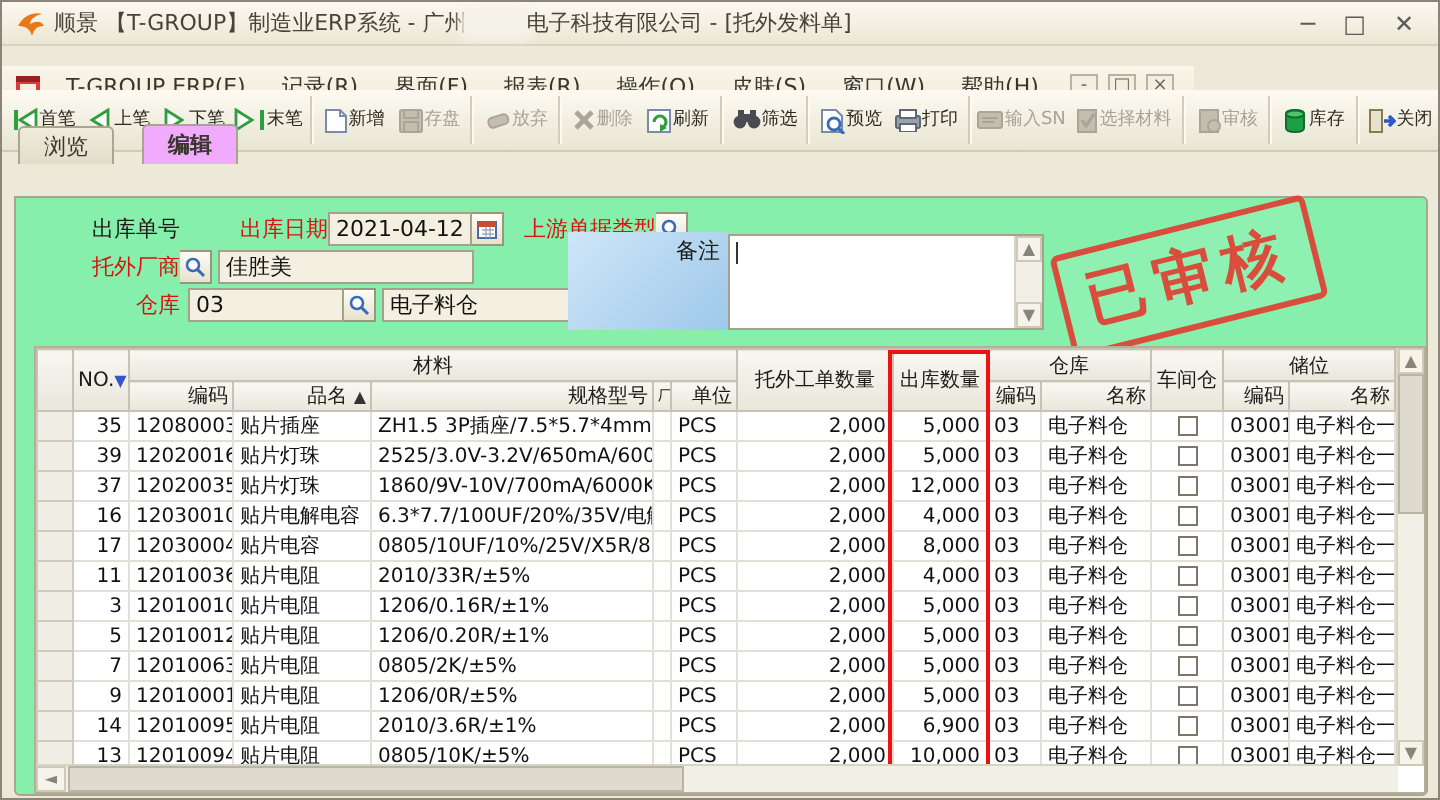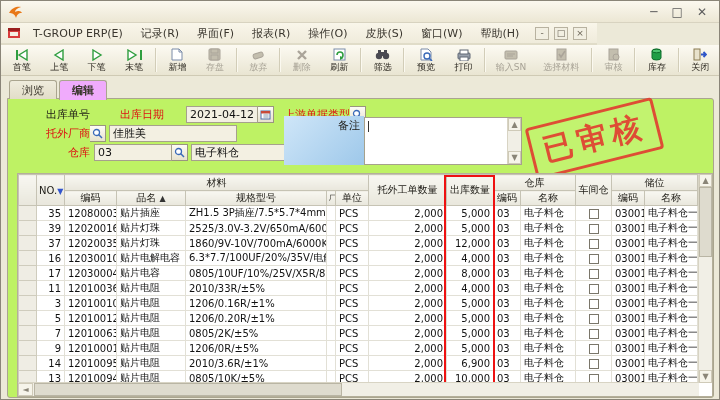--- a/index.html
+++ b/index.html
@@ -11,50 +11,50 @@
   .titlebar { position:absolute; left:0; top:0; width:720px; height:22px;
     background:linear-gradient(#fbf8ef,#ece7d4); border-bottom:1px solid #d8d3c0;
     display:flex; align-items:center; padding:0 6px; gap:4px; }
   .titlebar .t-text { font-size:11px; color:#4a4238; white-space:nowrap; }
   .blurred { display:inline-block; width:30px; height:11px; background:#f5f2ea;
     box-shadow:0 0 4px 3px #f5f2ea; vertical-align:middle; border-radius:2px; }
   .wctrl { margin-left:auto; display:flex; gap:14px; padding-right:8px; }
   .wctrl span { color:#5c5c5c; font-size:12px; line-height:20px; cursor:default; }
 
   
-  .menubar { position:absolute; left:0; top:22px; width:596px; height:22px;
+  .menubar { position:absolute; left:0; top:32px; width:596px; height:22px;
     background:linear-gradient(#f9f6ea,#efebdb); border-bottom:2px solid #e0dcc8;
     display:flex; align-items:center; padding:0 6px; }
   .menubar .mitem { padding:2px 9px; color:#3a362e; white-space:nowrap; }
   .mdi { margin-left:auto; display:flex; gap:5px; padding-right:4px; }
   .mdi span { width:14px; height:13px; border:1px solid #b8b2a0; background:#f2efe2;
     font-size:9px; line-height:11px; text-align:center; color:#6a6456; }
 
   
   .toolbar { position:absolute; left:0; top:44px; width:720px; height:31px;
     background:linear-gradient(#fcfaf2,#e9e5d2); border-bottom:1px solid #cfcab4;
     display:flex; align-items:stretch; padding:1px 2px; }
-  .tbtn { width:38px; display:flex; flex-direction:column; align-items:center;
+  .tbtn { width:38px; display:flex; flex-direction:row; align-items:center;
     justify-content:center; gap:0; border:1px solid transparent; border-radius:2px; }
   .tbtn .ticon { height:15px; display:flex; align-items:center; }
   .tbtn .tlabel { font-size:9px; color:#2e2a22; line-height:11px; white-space:nowrap; }
   .tbtn.disabled .tlabel { color:#a8a396; }
   .tbtn.disabled svg * { fill:#c3beae !important; stroke:#aaa499 !important; }
   .tbtn.wide { width:56px; } .tbtn.mid { width:46px; }
   .tsep { width:2px; margin:2px 2px; border-left:1px solid #d2cdb8; border-right:1px solid #fbf9f0; }
 
   
-  .tabs { position:absolute; left:8px; top:79px; height:19px; display:flex; gap:2px; z-index:3; }
+  .tabs { position:absolute; left:8px; top:62px; height:19px; display:flex; gap:14px; z-index:3;align-items:flex-end; }
   .tab { padding:2px 12px 1px; border:1px solid #aaa58f; border-bottom:none;
     border-radius:3px 3px 0 0; background:linear-gradient(#efecdd,#e2ddc8); color:#3a362c; }
   .tab.active { background:#f0abfc; font-weight:bold; position:relative; top:0px; height:20px; }
 
   
   .panel { position:absolute; left:6px; top:97px; width:707px; height:300px;
-    background:#bef264; border:1px solid #aaa58f; border-radius:0 3px 3px 3px; }
+    background:#86efac; border:1px solid #aaa58f; border-radius:0 3px 3px 3px; }
 
   .frow { position:absolute; height:17px; display:flex; align-items:center; }
   .flabel { text-align:right; white-space:nowrap; color:#1c1a14; }
   .flabel.red { color:#dd1111; }
   .field { height:17px; border:1px solid #a6a18c; background:#f3f0e2; color:#111;
     padding:1px 3px; line-height:14px; white-space:nowrap; overflow:hidden; font-size:11px; }
   .sbtn { width:16px; height:17px; border:1px solid #9a957f; border-left:none;
     background:linear-gradient(#fdfcf6,#e7e2cd); display:flex; align-items:center; justify-content:center; }
 
   .remark-blue { position:absolute; left:282px; top:114px; width:80px; height:49px;
@@ -73,21 +73,21 @@
     font-weight:bold; letter-spacing:5px; transform:rotate(-14deg); opacity:.9;
     white-space:nowrap; background:rgba(255,255,255,.08); }
 
   
   .gridwrap { position:absolute; left:9px; top:74px; width:696px; height:224px;
     background:#fff; border:1px solid #b4af9a; overflow:hidden; }
   table.grid { border-collapse:collapse; table-layout:fixed; width:680px; font-size:10px; }
   table.grid th { background:linear-gradient(#f8f7f1,#e9e7dc); border:1px solid #c6c3b4;
     font-weight:normal; color:#1d1b15; padding:0 2px; white-space:nowrap; overflow:hidden; }
   table.grid thead tr:first-child th { height:16px; }
-  table.grid thead tr:last-child th { height:15px; }
+  table.grid thead tr:last-child th { height:15px;text-align:right; }
   table.grid td { border:1px solid #e2e0d6; border-top:none; height:15px; padding:0 3px;
     white-space:nowrap; overflow:hidden; color:#111; background:#fff; }
   table.grid td.c-sel { background:#efede4; border-color:#cfccbd; }
   table.grid td.c-no, table.grid td.c-order_qty, table.grid td.c-out_qty { text-align:right; }
   table.grid td.c-cb { text-align:center; }
   .cb { display:inline-block; width:10px; height:10px; border:1px solid #7a766a; background:#fff; vertical-align:middle; }
   .sort-down { color:#3355cc; font-size:8px; } .sort-up { color:#333; font-size:8px; }
   .brand-h { font-size:7px; letter-spacing:-1px; }
 
   .redbox { position:absolute; left:426px; top:1px; width:51px; height:215px;
@@ -105,20 +105,21 @@
   .vs-thumb { width:13px; height:70px; background:#dedbce; border:1px solid #b9b5a4; }
   .vs-bottom { position:absolute; bottom:15px; }
 </style>
 </head>
 <body>
 
 <div class="titlebar">
   <svg width="16" height="16" viewBox="0 0 16 16">
     <path d="M2 9 C5 3 11 2 14 3 C10 4 8 6 8 8 C12 6 14 7 15 9 C11 9 10 11 9 14 C8 10 5 9 2 9 Z" fill="#e87818"></path>
   </svg>
+  <span class="t-text"><span>顺景 【T-GROUP】制造业ERP系统 - 广州</span><span class="blurred"></span><span>电子科技有限公司 - [托外发料单]</span></span>
   <div class="wctrl">
     <span>─</span>
     <span>□</span>
     <span>✕</span>
   </div>
 </div>
 
 <div class="menubar">
   <svg width="14" height="14" viewBox="0 0 14 14" style="margin-right:3px">
     <rect x="1" y="2" width="12" height="10" fill="#d83c3c"></rect>
@@ -313,21 +314,21 @@
 <div class="tabs">
   <div class="tab">浏览</div>
   <div class="tab active">编辑</div>
 </div>
 
 <div class="panel">
 
   <div class="frow" style="left:0; top:7px; width:700px;">
     <span class="flabel" style="width:82px">出库单号</span>
     <span class="flabel red" style="width:60px; margin-left:14px">出库日期</span>
-    <span class="field" style="width:72px; margin-left:22px">2021-04-12</span>
+    <span class="field" style="width:72px; margin-left:0">2021-04-12</span>
     <span class="sbtn">
         <svg width="11" height="11">
           <rect x="1" y="2" width="9" height="8" fill="#fff" stroke="#4a6aa8"></rect>
           <rect x="1" y="2" width="9" height="2.5" fill="#c84a3a"></rect>
           <path d="M3 6 H9 M3 8 H9 M5 4.5 V10 M7 4.5 V10" stroke="#9ab" stroke-width=".7"></path>
         </svg>
       </span>
     <span class="flabel red" style="margin-left:10px">上游单据类型</span>
     <span class="sbtn">
         <svg width="11" height="11">

